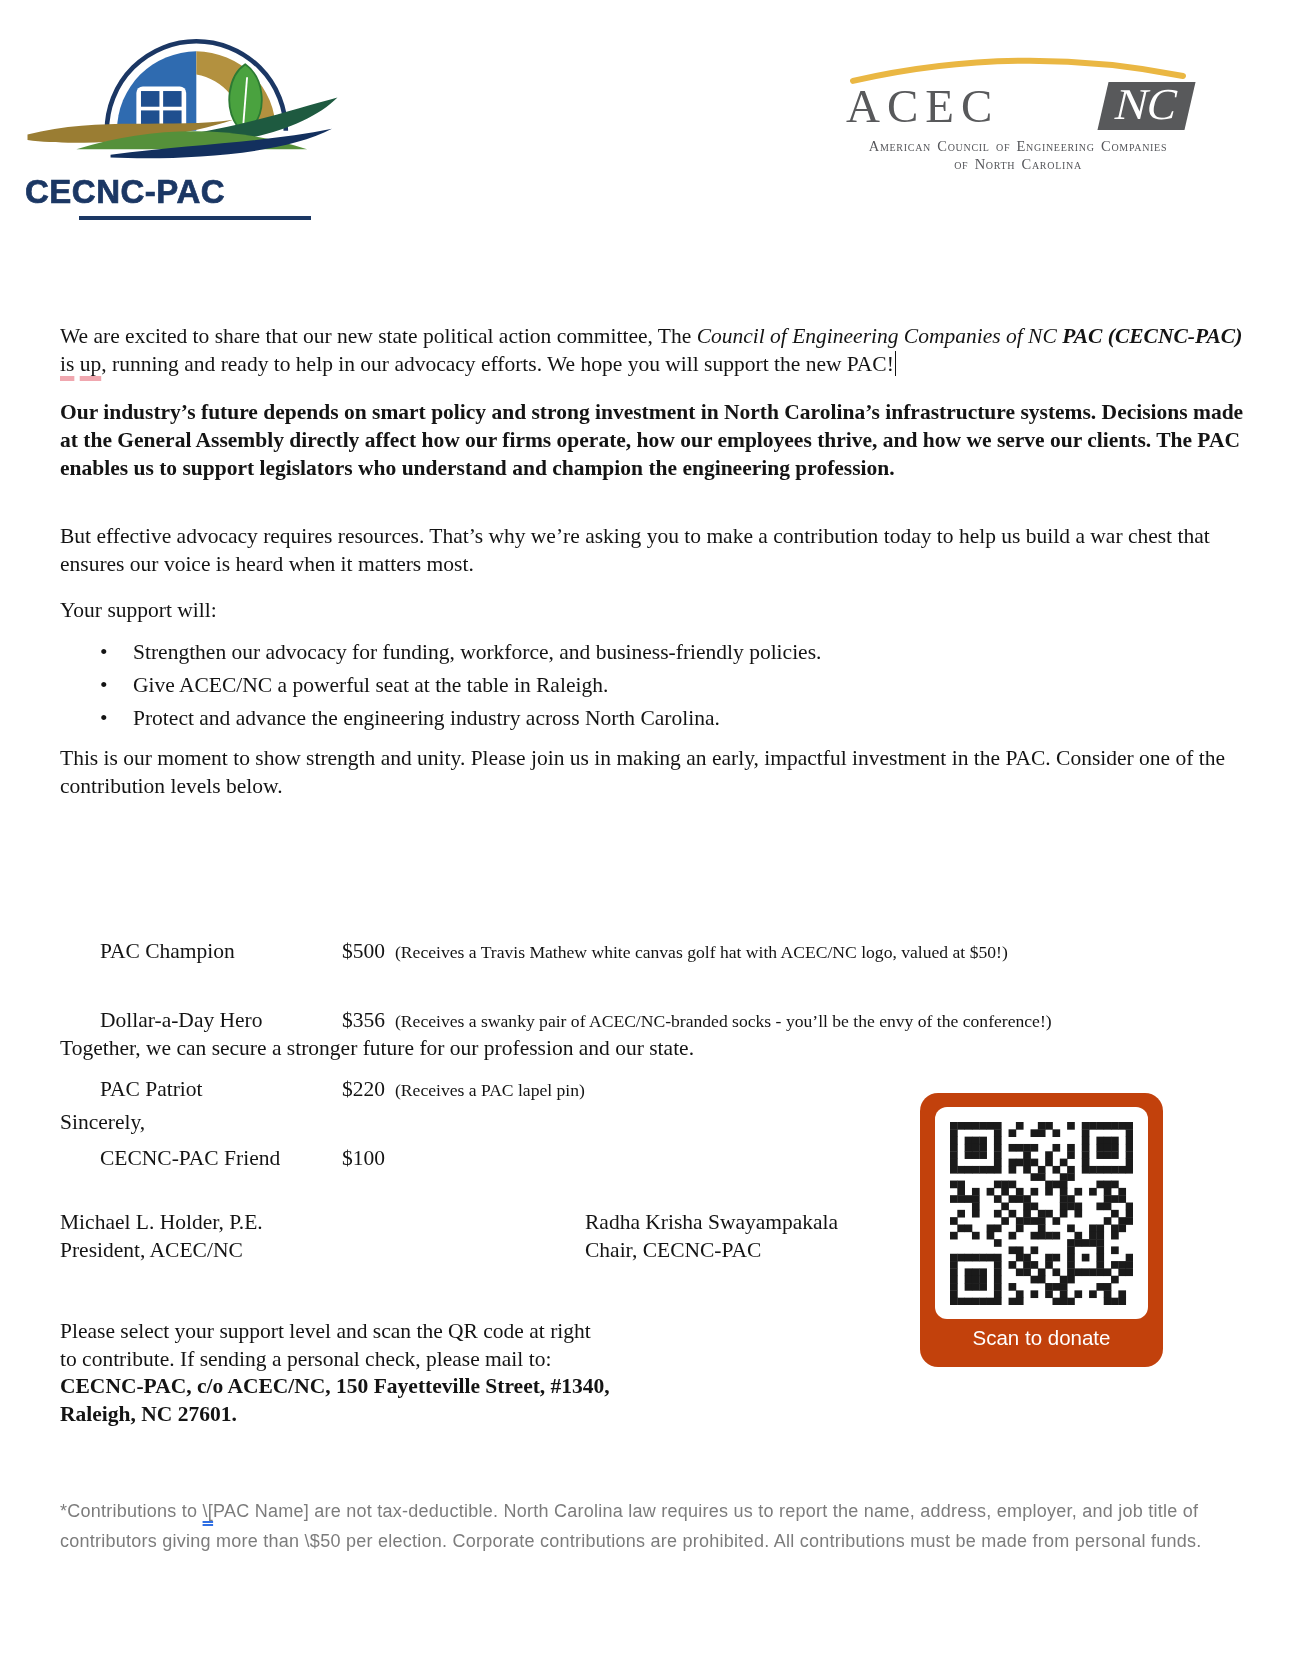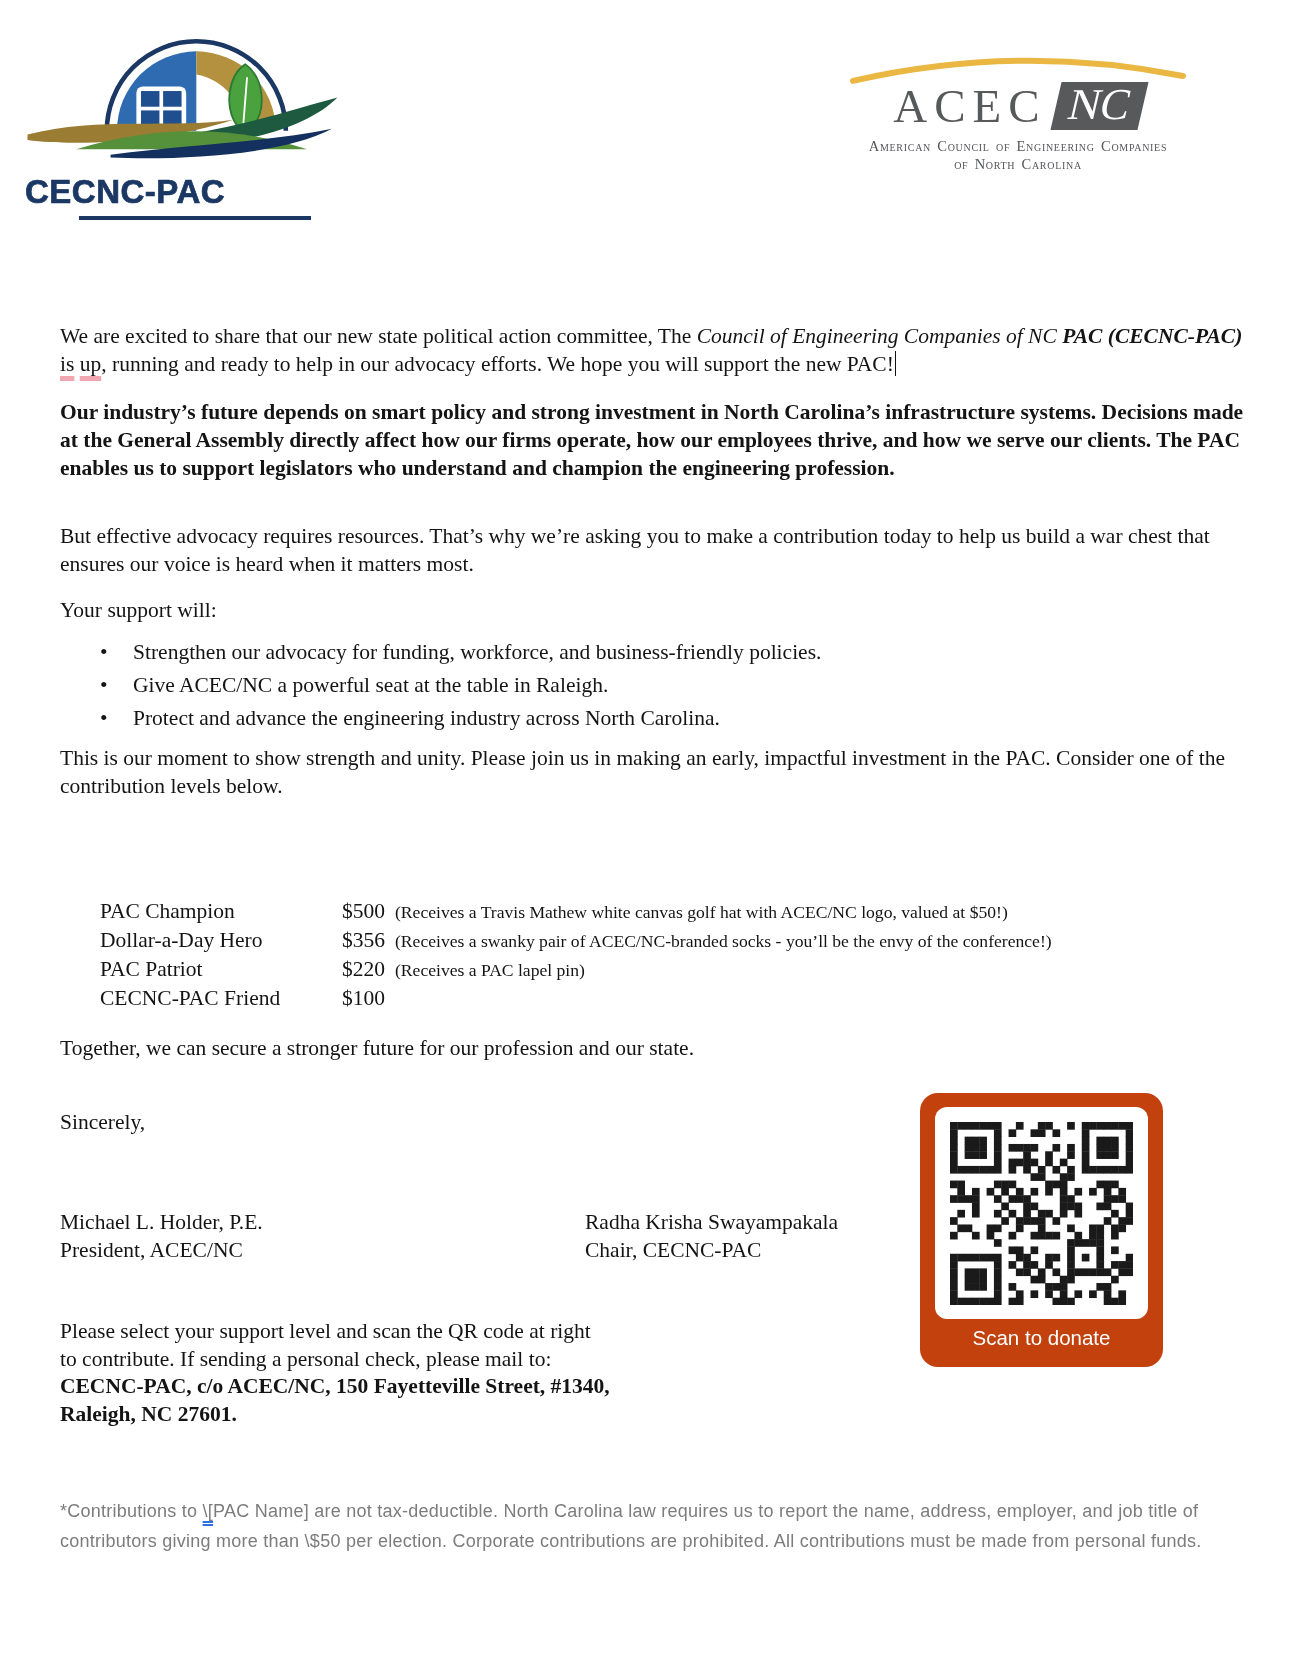--- a/index.html
+++ b/index.html
@@ -7,21 +7,21 @@
         font-family:"Liberation Serif",serif;color:#141414;}
 
   
   .cecnc-logo{position:absolute;left:25px;top:20px;width:340px;}
   .cecnc-logo-text{margin-top:6px;text-align:left;font-family:"Liberation Sans",sans-serif;
         font-weight:bold;-webkit-text-stroke:0.7px #1b3764;font-size:33px;letter-spacing:0.5px;color:#1b3764;}
   .cecnc-underline{margin:5px auto 0;width:232px;height:4px;background:#1b3764;}
 
   .acec-logo{position:absolute;left:846px;top:52px;width:344px;}
   .acec-arc{display:block;margin:0 auto;}
-  .acec-row{display:flex;align-items:center;justify-content:center;margin-top:-2px;}
+  .acec-row{display:flex;align-items:center;justify-content:space-between;margin-top:-2px;}
   .acec-word{font-family:"Liberation Serif",serif;font-size:47px;color:#58595b;letter-spacing:7px;line-height:1;}
   .acec-ncbox{background:#58595b;transform:skewX(-13deg);padding:1px 13px 3px;margin-left:9px;}
   .acec-nc{display:inline-block;font-family:"Liberation Serif",serif;font-size:44px;color:#ffffff;line-height:1;}
   .acec-caption{margin-top:7px;text-align:center;font-family:"Liberation Serif",serif;
         font-variant:small-caps;font-size:14.5px;letter-spacing:0.7px;word-spacing:2px;color:#55565a;line-height:18px;}
 
   
   .para{position:absolute;left:60px;width:1192px;font-size:21.5px;line-height:28px;}
   .it{font-style:italic;margin-top:15px;}
   .bi{font-style:italic;font-weight:bold;}
@@ -32,21 +32,21 @@
       text-underline-offset:4px;text-decoration-skip-ink:none;}
   .caret{display:inline-block;width:0;border-left:1.7px solid #111;height:25px;vertical-align:-5px;margin-left:1px;}
 
   .bullets{position:absolute;left:60px;top:640px;width:1192px;font-size:21.5px;}
   .bullet-row{display:flex;height:33px;align-items:baseline;}
   .bullet-dot{width:33px;padding-left:40px;flex:0 0 auto;}
 
   .levels{position:absolute;left:60px;top:897px;width:1192px;font-size:21.5px;line-height:28px;}
   .level-row{display:flex;align-items:baseline;}
   .level-name{flex:0 0 242px;margin-left:40px;}
-  .level-amount{margin-right:10px;}
+  .level-amount{margin-right:10px;margin-top:40px;}
   .level-note{font-size:17.6px;}
 
   .sig{position:absolute;top:1208px;font-size:21.5px;line-height:28px;}
   .sig-left{left:60px;}
   .sig-right{left:585px;}
 
   .contact{position:absolute;left:60px;top:1318px;width:700px;font-size:21.5px;line-height:27.6px;}
 
   
   .qr-card{position:absolute;left:920px;top:1093px;width:243px;height:274px;background:#c2410c;border-radius:18px;}

